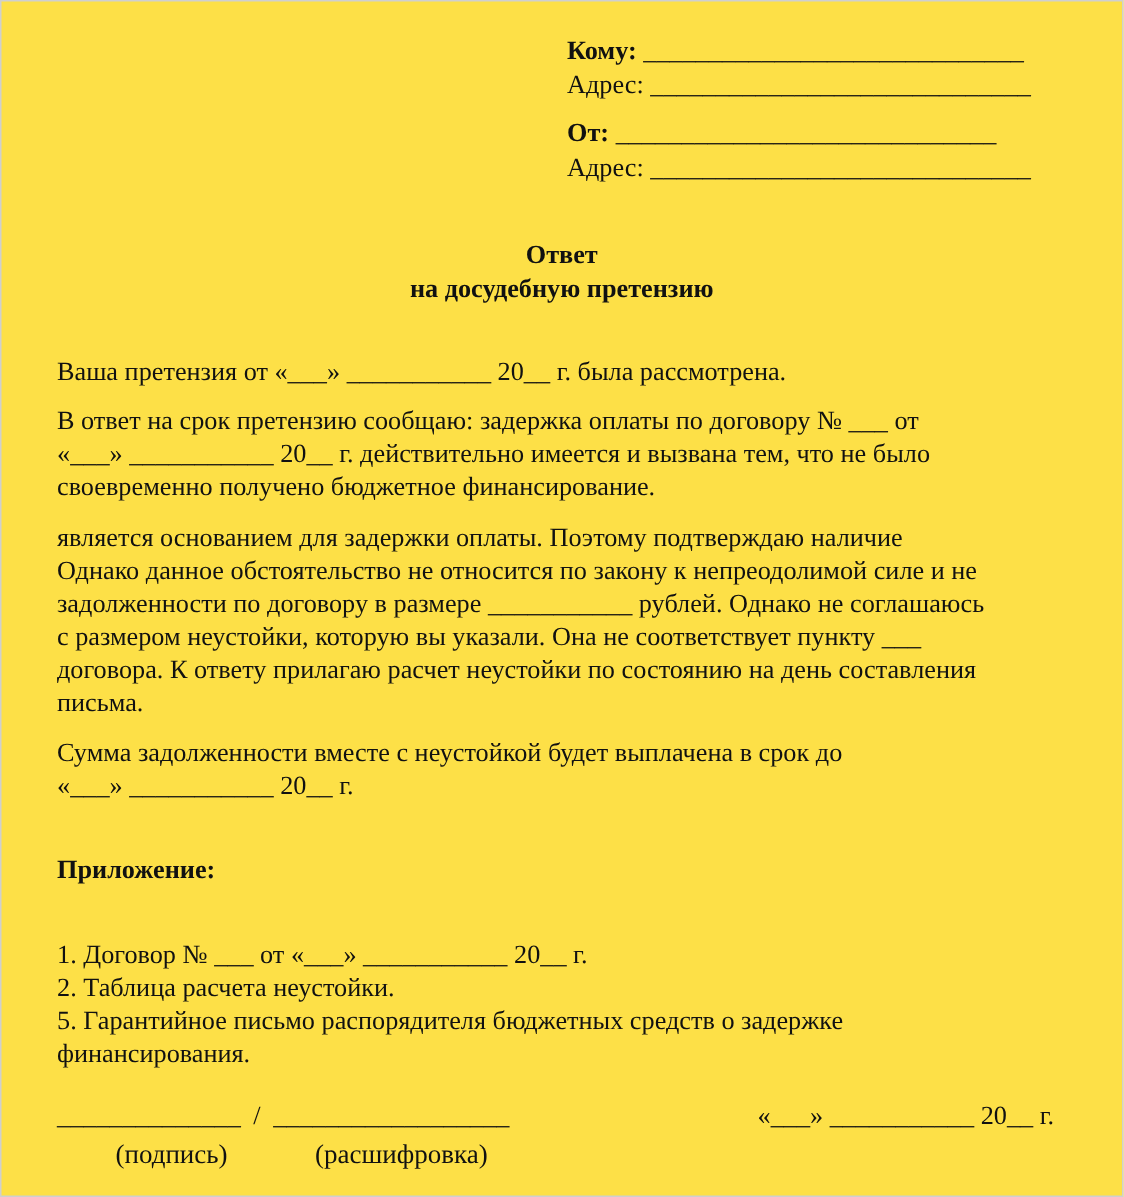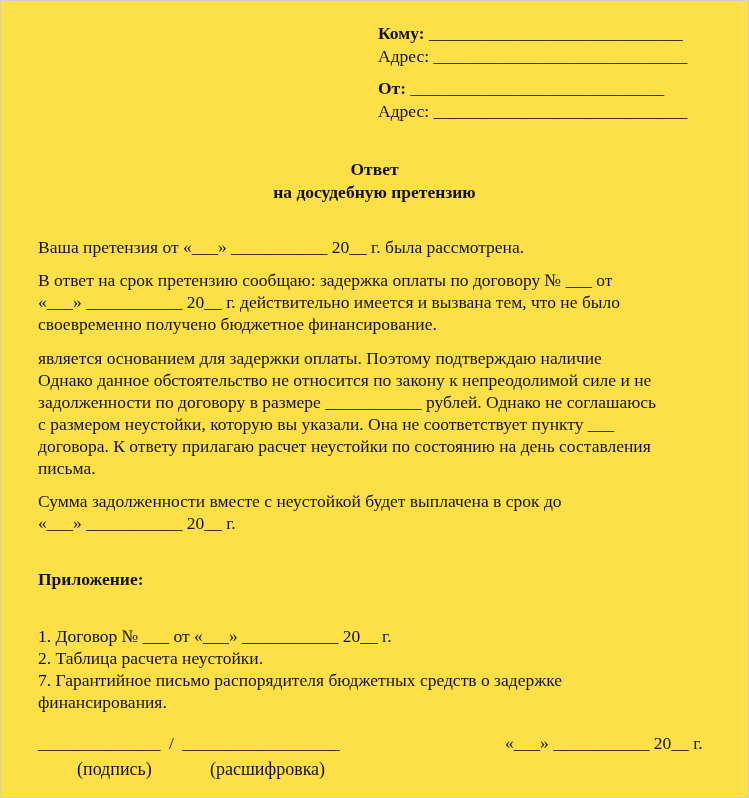--- a/index.html
+++ b/index.html
@@ -67,21 +67,21 @@
 
   <div class="para" style="top:489px;">
     <p>Сумма задолженности вместе с неустойкой будет выплачена в срок до</p>
     <p>«___» ___________ 20__ г.</p>
   </div>
 
   <div class="para b" style="top:567px;">Приложение:</div>
   <div class="para" style="top:624px;">
     <p>1. Договор № ___ от  «___» ___________ 20__ г.</p>
     <p>2. Таблица расчета неустойки.</p>
-    <p>7. Гарантийное письмо распорядителя бюджетных средств о задержке</p>
+    <p>5. Гарантийное письмо распорядителя бюджетных средств о задержке</p>
     <p>финансирования.</p>
   </div>
 
   <div class="abs" style="left:37px; top:732px;">
     <span>______________</span>
     <span style="margin:0 4px;">/</span>
     <span>__________________</span>
   </div>
   <div class="abs small" style="left:76px; top:758px;">(подпись)</div>
   <div class="abs small" style="left:209px; top:758px;">(расшифровка)</div>

